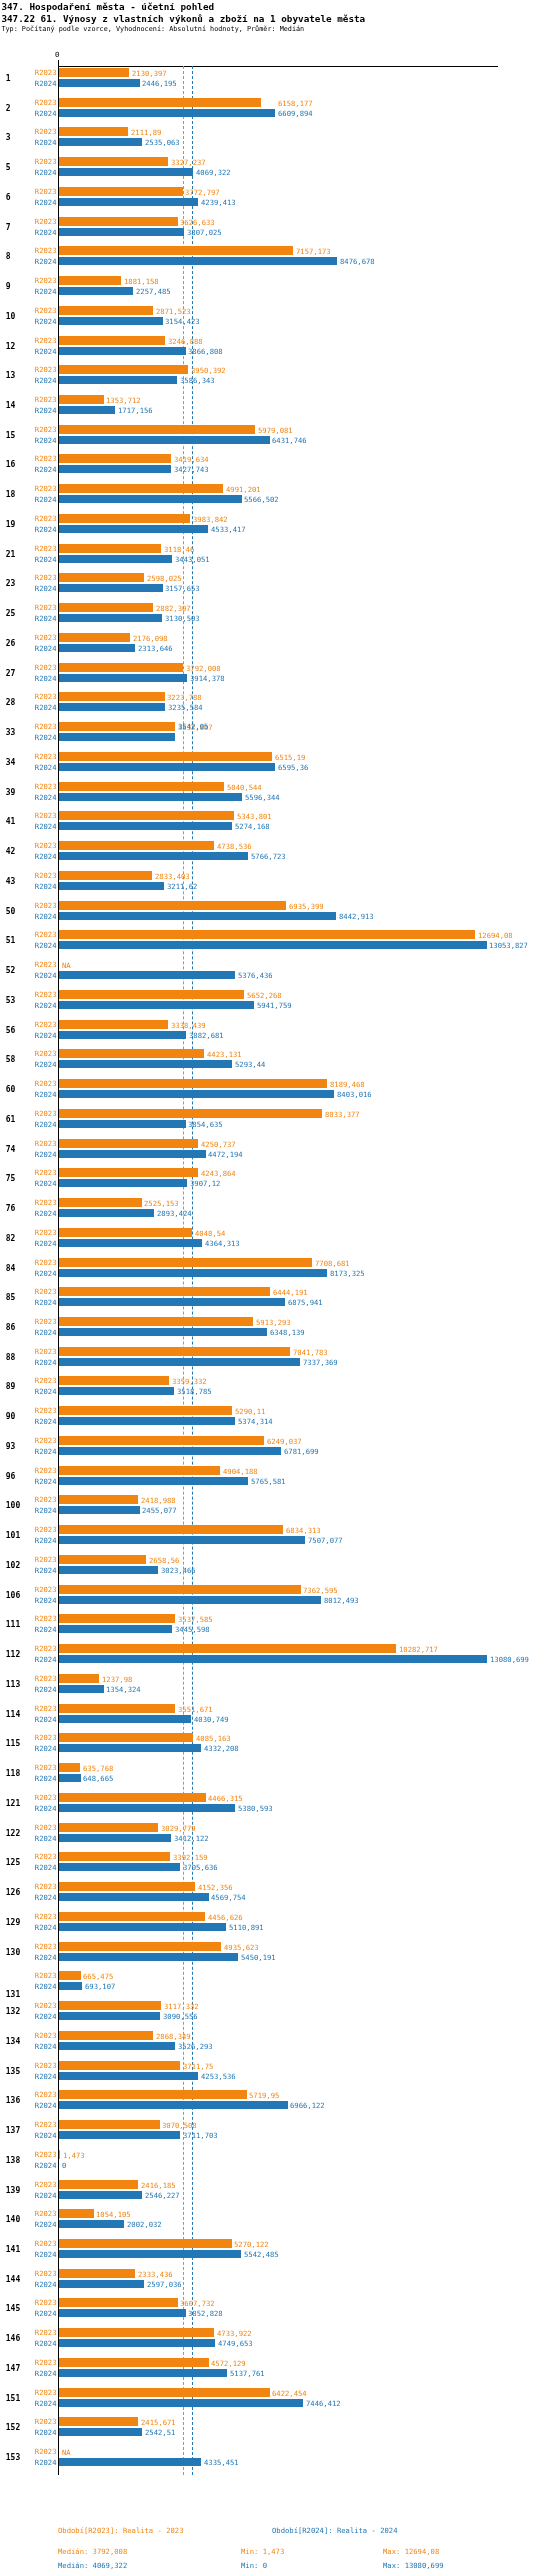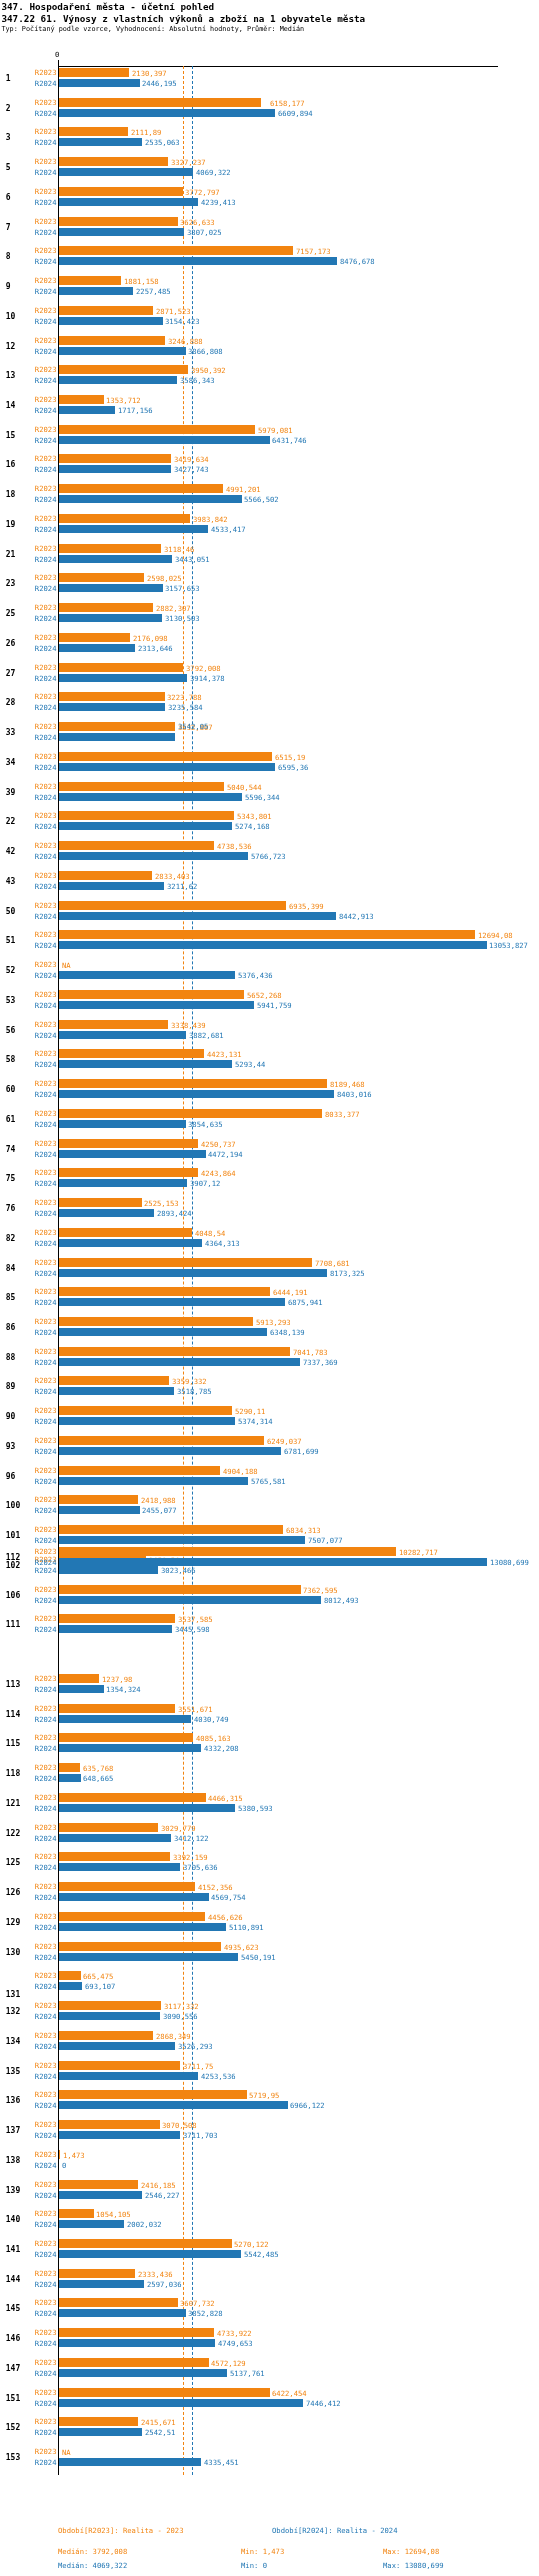--- a/index.html
+++ b/index.html
@@ -44,21 +44,21 @@
         <div class="bar bg-2023" style="top: 1.4px; width: 70px;"></div>
         <div class="val c-2023" style="top: 2.2px; left: 132px;">2130,397</div>
         <div class="slabel c-2024" style="top: 11.5px;">R2024</div>
         <div class="bar bg-2024" style="top: 11.5px; width: 81px;"></div>
         <div class="val c-2024" style="top: 12.2px; left: 142px;">2446,195</div>
       </div>
       <div style="position: absolute; left: 0px; top: 97px; width: 539px; height: 30px;">
         <div class="row-id" style="top: 6.5px;">2</div>
         <div class="slabel c-2023" style="top: 1.4px;">R2023</div>
         <div class="bar bg-2023" style="top: 1.4px; width: 202px;"></div>
-        <div class="val c-2023" style="top: 2.2px; left: 252px; padding-left: 18px;">6158,177</div>
+        <div class="val c-2023" style="top: 2.2px; left: 260px; padding-left: 18px;">6158,177</div>
         <div class="slabel c-2024" style="top: 11.5px;">R2024</div>
         <div class="bar bg-2024" style="top: 11.5px; width: 216px;"></div>
         <div class="val c-2024" style="top: 12.2px; left: 278px;">6609,894</div>
       </div>
       <div style="position: absolute; left: 0px; top: 126px; width: 539px; height: 30px;">
         <div class="row-id" style="top: 6.5px;">3</div>
         <div class="slabel c-2023" style="top: 1.4px;">R2023</div>
         <div class="bar bg-2023" style="top: 1.4px; width: 69px;"></div>
         <div class="val c-2023" style="top: 2.2px; left: 131px;">2111,89</div>
         <div class="slabel c-2024" style="top: 11.5px;">R2024</div>
@@ -257,21 +257,21 @@
       <div style="position: absolute; left: 0px; top: 781px; width: 539px; height: 30px;">
         <div class="row-id" style="top: 6.5px;">39</div>
         <div class="slabel c-2023" style="top: 1.4px;">R2023</div>
         <div class="bar bg-2023" style="top: 1.4px; width: 165px;"></div>
         <div class="val c-2023" style="top: 2.2px; left: 227px;">5040,544</div>
         <div class="slabel c-2024" style="top: 11.5px;">R2024</div>
         <div class="bar bg-2024" style="top: 11.5px; width: 183px;"></div>
         <div class="val c-2024" style="top: 12.2px; left: 245px;">5596,344</div>
       </div>
       <div style="position: absolute; left: 0px; top: 810px; width: 539px; height: 30px;">
-        <div class="row-id" style="top: 6.5px;">22</div>
+        <div class="row-id" style="top: 6.5px;">41</div>
         <div class="slabel c-2023" style="top: 1.4px;">R2023</div>
         <div class="bar bg-2023" style="top: 1.4px; width: 175px;"></div>
         <div class="val c-2023" style="top: 2.2px; left: 237px;">5343,801</div>
         <div class="slabel c-2024" style="top: 11.5px;">R2024</div>
         <div class="bar bg-2024" style="top: 11.5px; width: 173px;"></div>
         <div class="val c-2024" style="top: 12.2px; left: 235px;">5274,168</div>
       </div>
       <div style="position: absolute; left: 0px; top: 840px; width: 539px; height: 30px;">
         <div class="row-id" style="top: 6.5px;">42</div>
         <div class="slabel c-2023" style="top: 1.4px;">R2023</div>
@@ -507,21 +507,21 @@
       </div>
       <div style="position: absolute; left: 0px; top: 1613px; width: 539px; height: 30px;">
         <div class="row-id" style="top: 6.5px;">111</div>
         <div class="slabel c-2023" style="top: 1.4px;">R2023</div>
         <div class="bar bg-2023" style="top: 1.4px; width: 116px;"></div>
         <div class="val c-2023" style="top: 2.2px; left: 178px;">3537,585</div>
         <div class="slabel c-2024" style="top: 11.5px;">R2024</div>
         <div class="bar bg-2024" style="top: 11.5px; width: 113px;"></div>
         <div class="val c-2024" style="top: 12.2px; left: 175px;">3445,598</div>
       </div>
-      <div style="position: absolute; left: 0px; top: 1546px; width: 539px; height: 30px;">
+      <div style="position: absolute; left: 0px; top: 1643px; width: 539px; height: 30px;">
         <div class="row-id" style="top: 6.5px;">112</div>
         <div class="slabel c-2023" style="top: 1.4px;">R2023</div>
         <div class="bar bg-2023" style="top: 1.4px; width: 337px;"></div>
         <div class="val c-2023" style="top: 2.2px; left: 399px;">10282,717</div>
         <div class="slabel c-2024" style="top: 11.5px;">R2024</div>
         <div class="bar bg-2024" style="top: 11.5px; width: 428px;"></div>
         <div class="val c-2024" style="top: 12.2px; left: 490px;">13080,699</div>
       </div>
       <div style="position: absolute; left: 0px; top: 1673px; width: 539px; height: 30px;">
         <div class="row-id" style="top: 6.5px;">113</div>

